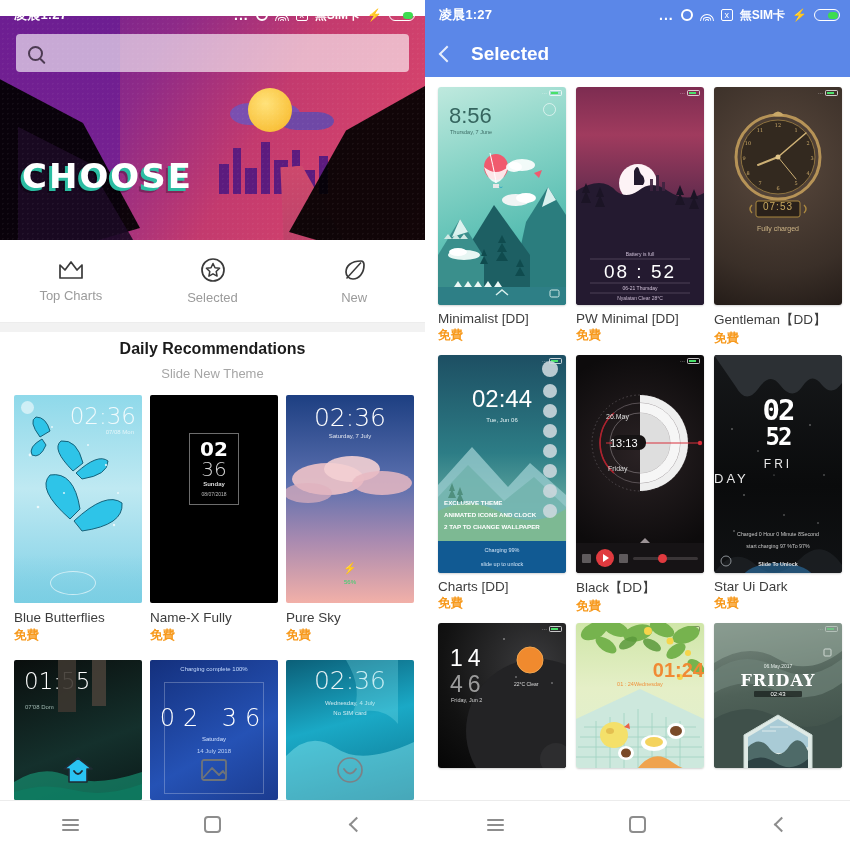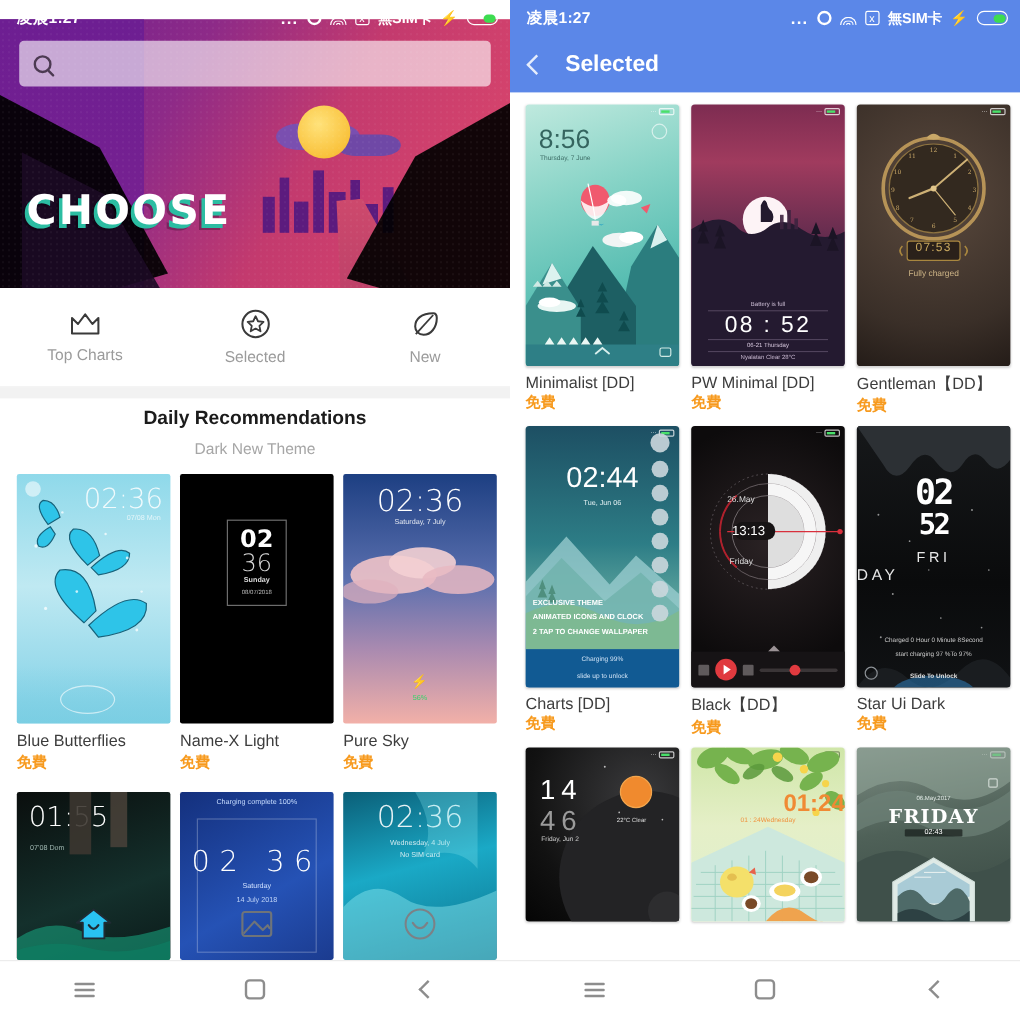--- a/index.html
+++ b/index.html
@@ -342,21 +342,21 @@
             <path d="M20 4 C10 4 5 9 5 15 c0 4 3 7 7 7 6 0 11-6 11-14 0-2 -1-4 -3-4 z" fill="none" stroke="#3a3a3a" stroke-width="1.7"></path>
             <path d="M5.5 21.5 L20 5.5" fill="none" stroke="#3a3a3a" stroke-width="1.5"></path>
           </svg>
         </span>
         <span class="tlabel">New</span>
       </div>
     </div>
     <div class="divider-band"></div>
 
     <div class="sec-title">Daily Recommendations</div>
-    <div class="sec-sub">Dark New Theme</div>
+    <div class="sec-sub">Slide New Theme</div>
 
     <div class="grid-left">
 
       <div class="card-l">
         <div class="thumb-l th-butterfly">
           <div style="position:absolute;left:7px;top:6px;width:13px;height:13px;border-radius:50%;background:rgba(255,255,255,.55)"></div>
           <div class="tclock" style="right:6px;top:8px;font-size:23px;color:rgba(255,255,255,.85)">02:36</div>
           <div style="position:absolute;right:8px;top:34px;font-size:6px;color:rgba(255,255,255,.7)">07/08 Mon</div>
           <svg style="position:absolute;left:4px;top:20px" width="120" height="160" viewBox="0 0 120 160">
             <g fill="#2ec4e8" stroke="#17627a" stroke-width="1">
@@ -386,21 +386,21 @@
       </div>
 
       <div class="card-l">
         <div class="thumb-l th-black">
           <div style="position:absolute;left:39px;top:38px;width:50px;height:72px;border:1px solid #6d6d6d"></div>
           <div class="tclock" style="left:0;right:0;text-align:center;top:42px;font-size:20px;font-weight:bold">02</div>
           <div class="tclock" style="left:0;right:0;text-align:center;top:62px;font-size:20px;color:#d6d6d6">36</div>
           <div style="position:absolute;left:0;right:0;text-align:center;top:86px;font-size:6px;color:#ddd;font-weight:bold">Sunday</div>
           <div style="position:absolute;left:0;right:0;text-align:center;top:96px;font-size:5px;color:#bbb">08/07/2018</div>
         </div>
-        <div class="nm">Name-X Light</div>
+        <div class="nm">Name-X Fully</div>
         <div class="pr">免費</div>
       </div>
 
       <div class="card-l">
         <div class="thumb-l th-puresky">
           <div class="tclock" style="left:0;right:0;text-align:center;top:8px;font-size:25px">02:36</div>
           <div style="position:absolute;left:0;right:0;text-align:center;top:38px;font-size:6px;color:rgba(255,255,255,.85)">Saturday, 7 July</div>
           <svg style="position:absolute;left:0;top:48px" width="128" height="70" viewBox="0 0 128 70">
             <ellipse cx="42" cy="36" rx="36" ry="16" fill="#efc3c8" opacity=".9"></ellipse>
             <ellipse cx="66" cy="26" rx="28" ry="13" fill="#f4d0d3" opacity=".9"></ellipse>

